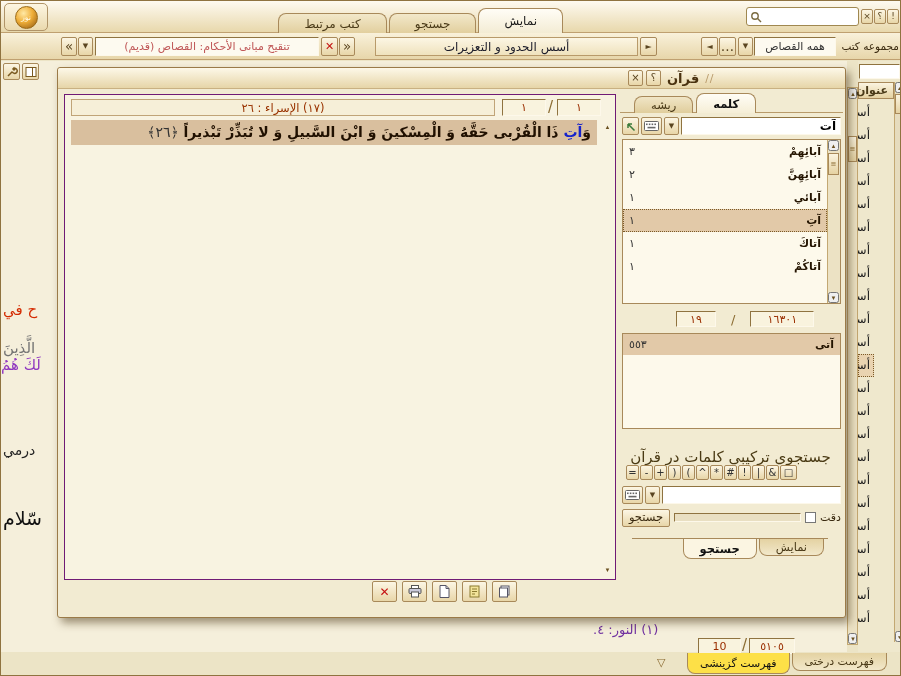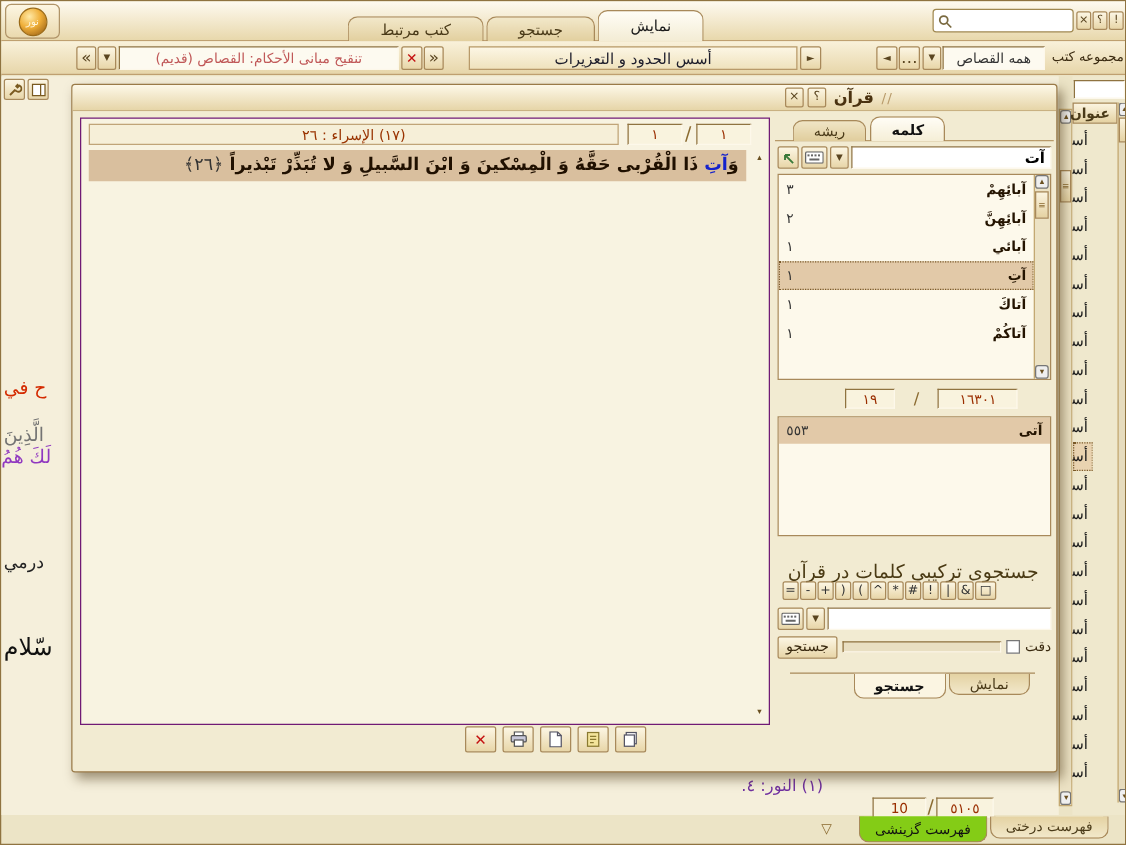--- a/index.html
+++ b/index.html
@@ -58,21 +58,21 @@
 .sb-scroll{position:absolute;right:0;top:21px;width:8px;bottom:10px;background:#e6dcbe;border-left:1px solid #c3a872}
 .sb-scroll .sc-btn{width:8px}
 .sb-scroll .sc-thumb{width:8px}
 
 
 .cnt{position:absolute;background:#f9f3de;border:1px solid;border-color:#8f7340 #fdf8ea #fdf8ea #8f7340;color:#9a2e00;font-size:11px;display:flex;align-items:center;justify-content:center;z-index:3}
 .slash{position:absolute;color:#8a6a30;font-size:15px;z-index:3}
 .tri{position:absolute;color:#8a6a30;font-size:11px;z-index:3}
 .bot-tabs{position:absolute;left:686px;top:652px;height:23px;display:flex;direction:rtl;align-items:flex-start;gap:2px;z-index:3}
 .btab{border:1px solid #a8895a;border-top:none;border-radius:0 0 8px 8px;background:linear-gradient(#e4d2a2,#f2e8ca);padding:0 12px;font-size:11px;color:#4a3a18;height:18px;display:flex;align-items:center;white-space:nowrap}
-.btab.active{background:#84cc16;height:21px;color:#111}
+.btab.active{background:#fde047;height:21px;color:#111}
 
 
 .dialog{position:absolute;left:56px;top:66px;width:789px;height:551px;background:#f2ebd2;border:1px solid #9a7a48;border-radius:3px;box-shadow:4px 5px 9px rgba(70,50,15,.5);z-index:10}
 .dlg-title{position:absolute;left:0;top:0;right:0;height:21px;background:linear-gradient(#fdf8e8,#e6d5a8);border-bottom:1px solid #c9b182;border-radius:3px 3px 0 0}
 .dlg-title-grp{position:absolute;left:570px;top:2px;display:flex;align-items:center;gap:3px}
 .dlg-btn{width:15px;height:16px;font-size:10px}
 .dlg-caption{font-size:13px;font-weight:bold;color:#4a3210;padding:0 3px}
 .hatch{color:#b89a6a;font-size:11px;letter-spacing:1px}
 
 

